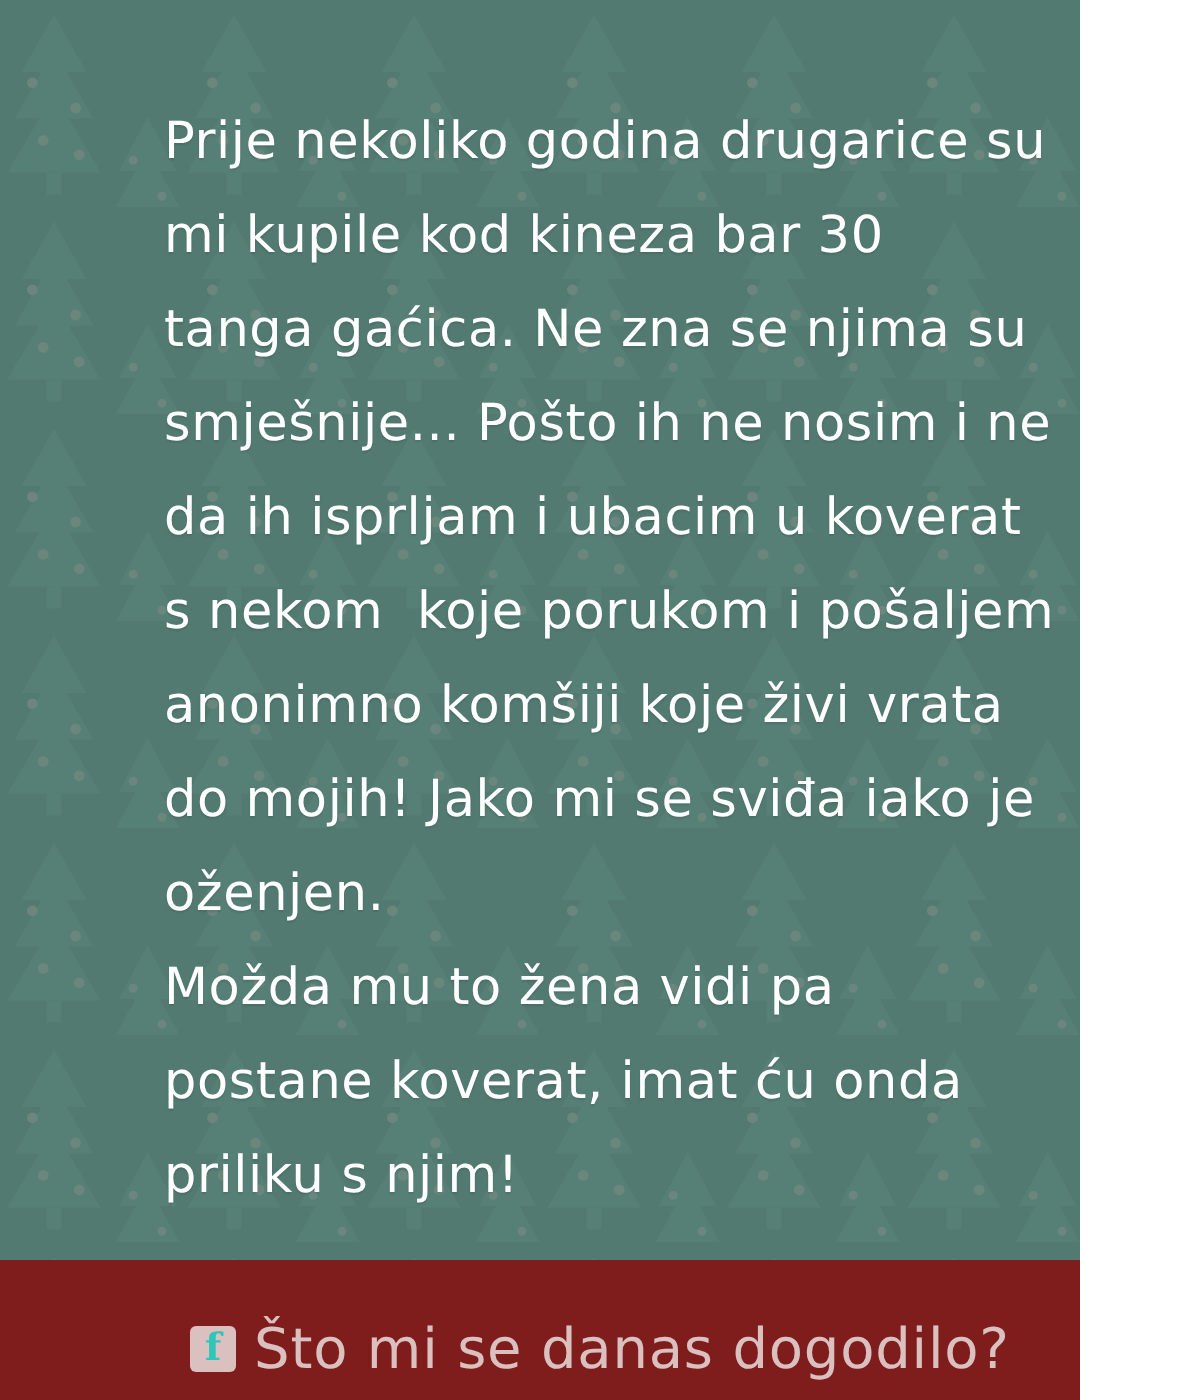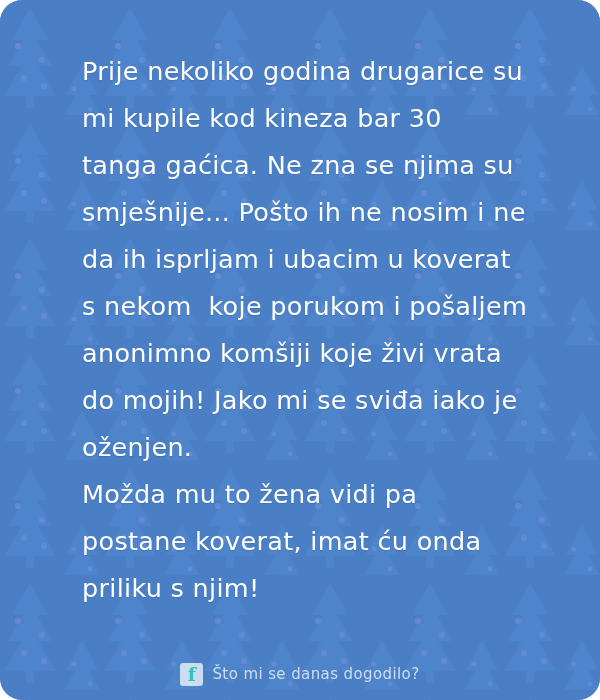--- a/index.html
+++ b/index.html
@@ -7,25 +7,24 @@
     padding: 0;
   }
   body {
     width: 600px;
     height: 700px;
     overflow: hidden;
     font-family: "DejaVu Sans", sans-serif;
   }
   #card {
     position: relative;
-    width: 600px;
+    width: 540px;
     height: 700px;
-    background: #6d28d9;
+    background: #7f1d1d;
     overflow: hidden;
-    border-radius: 22px;
   }
   
   #pattern {
     position: absolute;
     inset: 0;
     opacity: 0.55;
   }
   
   #text-panel {
     position: absolute;
@@ -64,21 +63,21 @@
     color: #2ec6b6;
     font-family: "DejaVu Serif", serif;
     font-weight: bold;
     font-size: 19px;
     line-height: 23px;
     text-align: center;
   }
   #footer-text {
     color: rgba(255,255,255,0.72);
     font-family: "DejaVu Sans", sans-serif;
-    font-size: 15px;
+    font-size: 28px;
     letter-spacing: 0.4px;
   }
 </style>
 </head>
 <body>
 
 <div id="card">
 
   <svg id="pattern" viewBox="0 0 600 700" preserveAspectRatio="none" aria-hidden="true">
     <defs>

